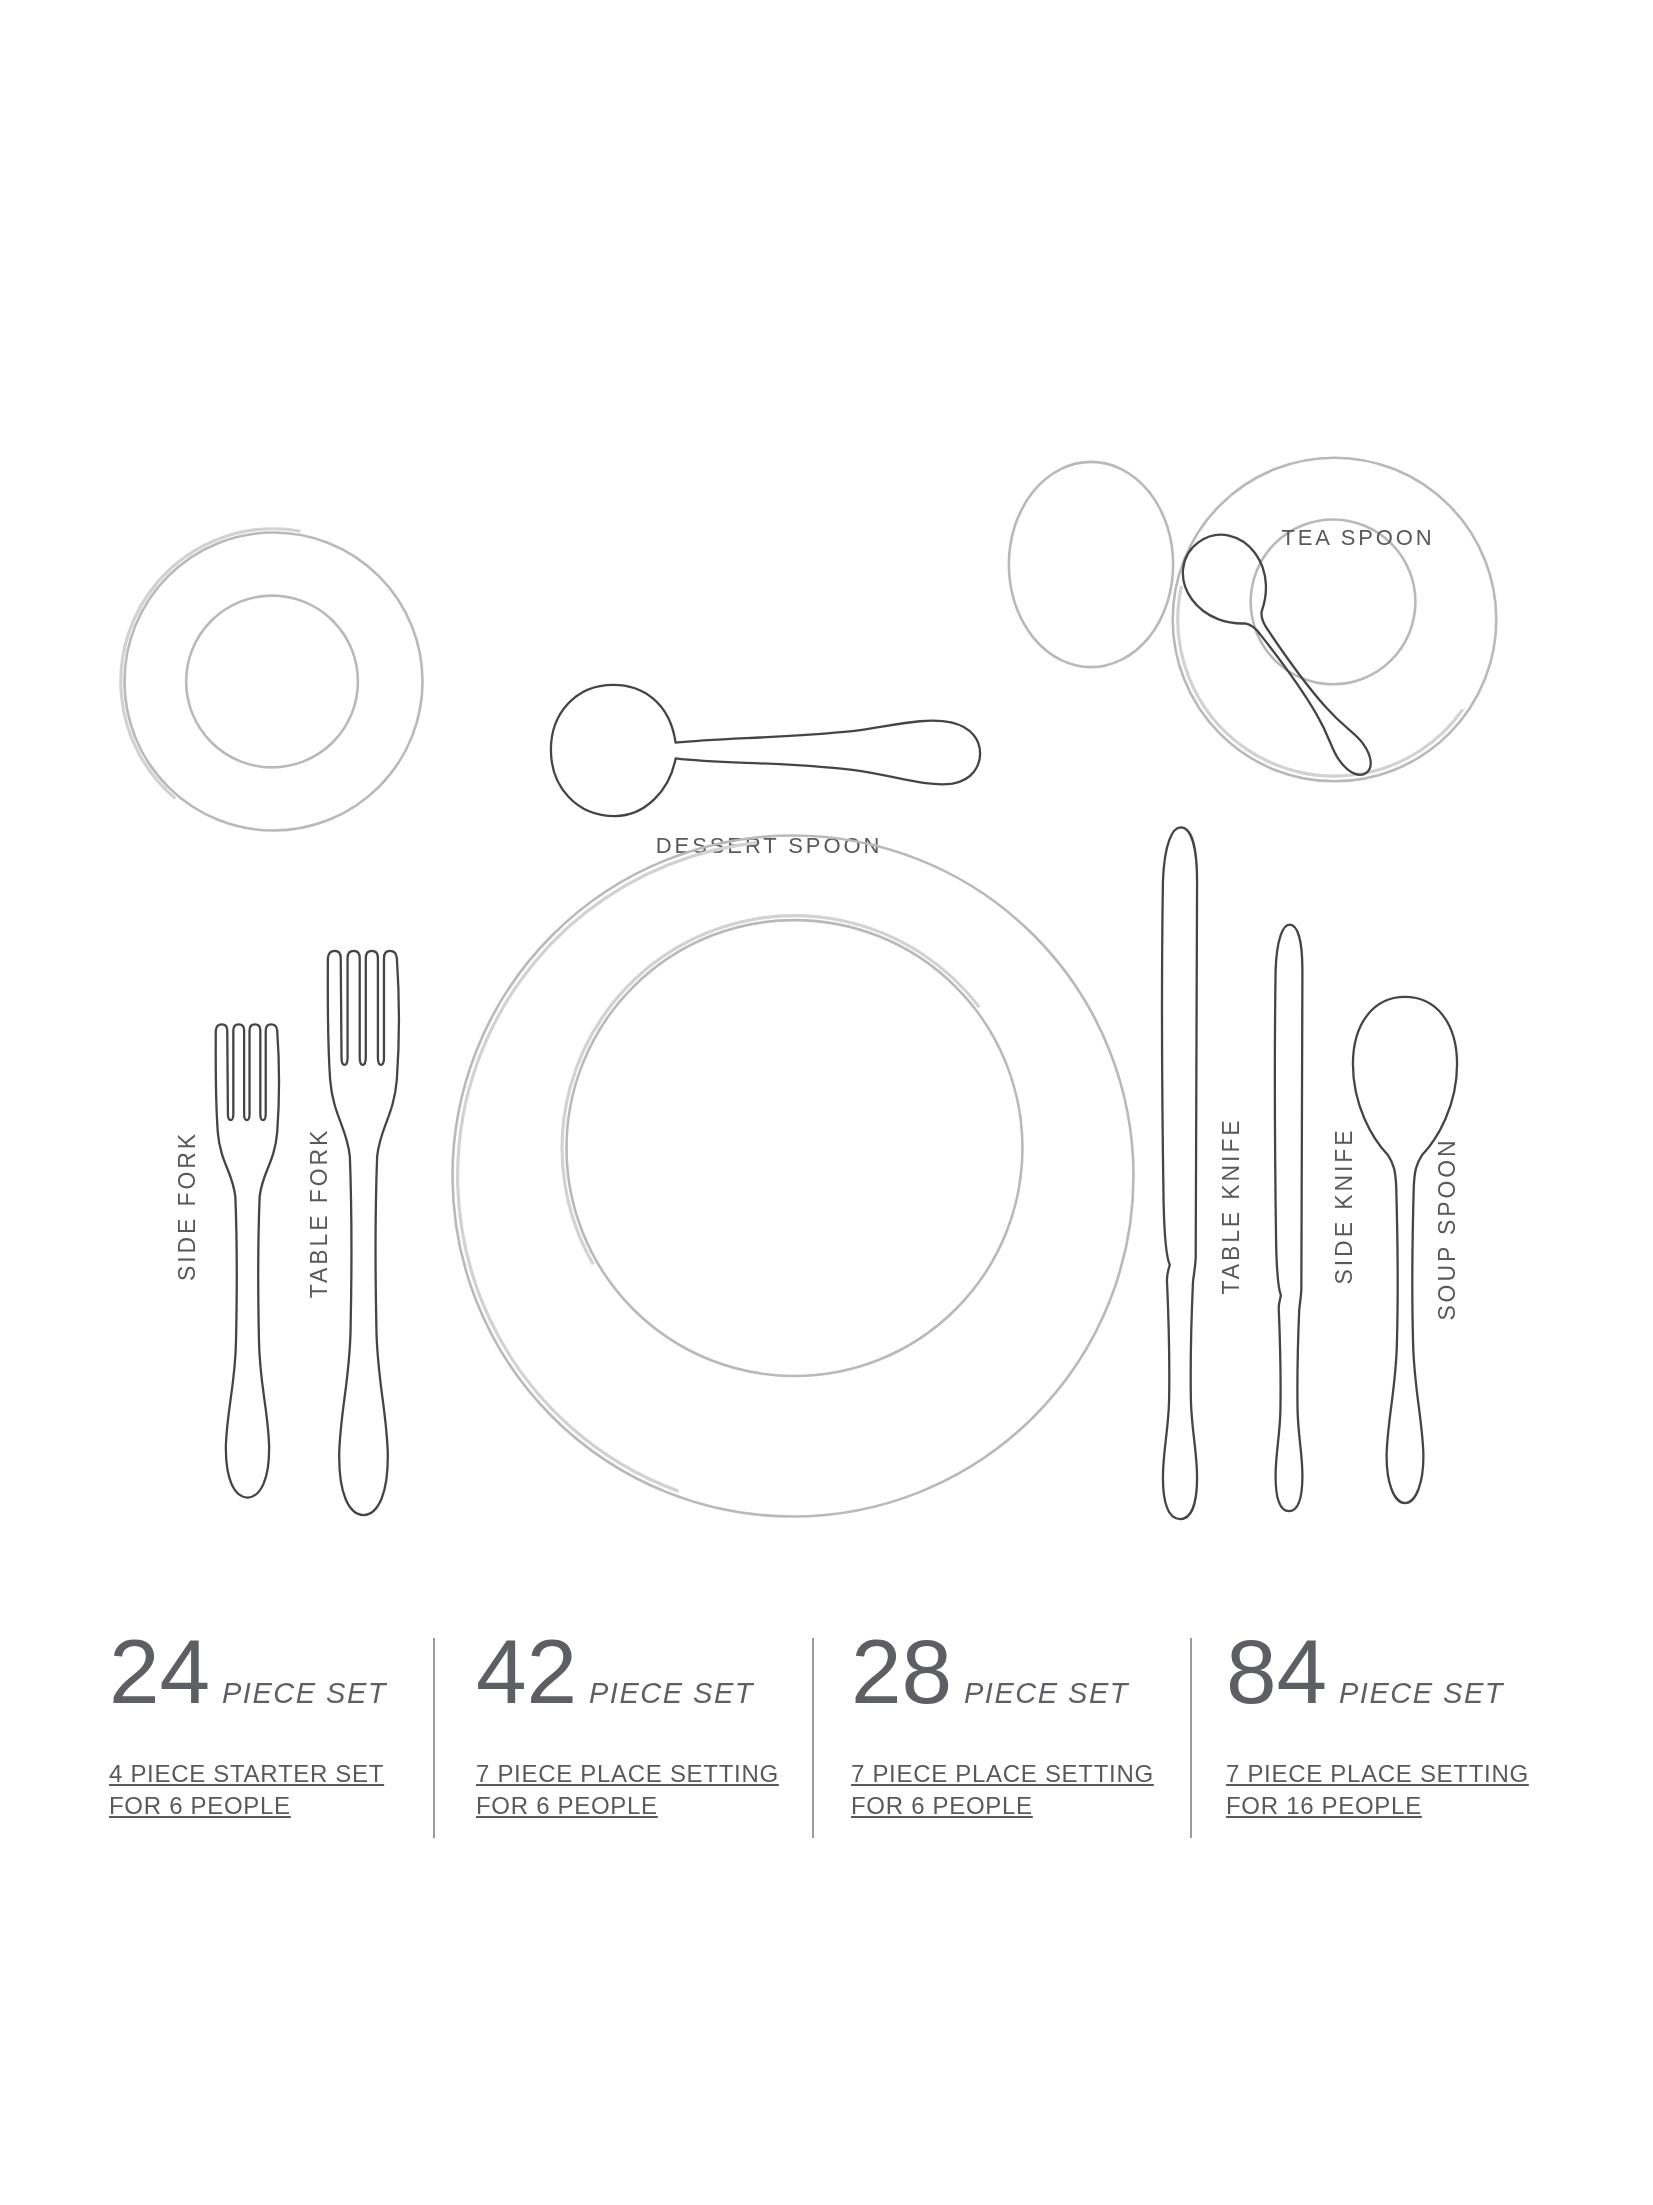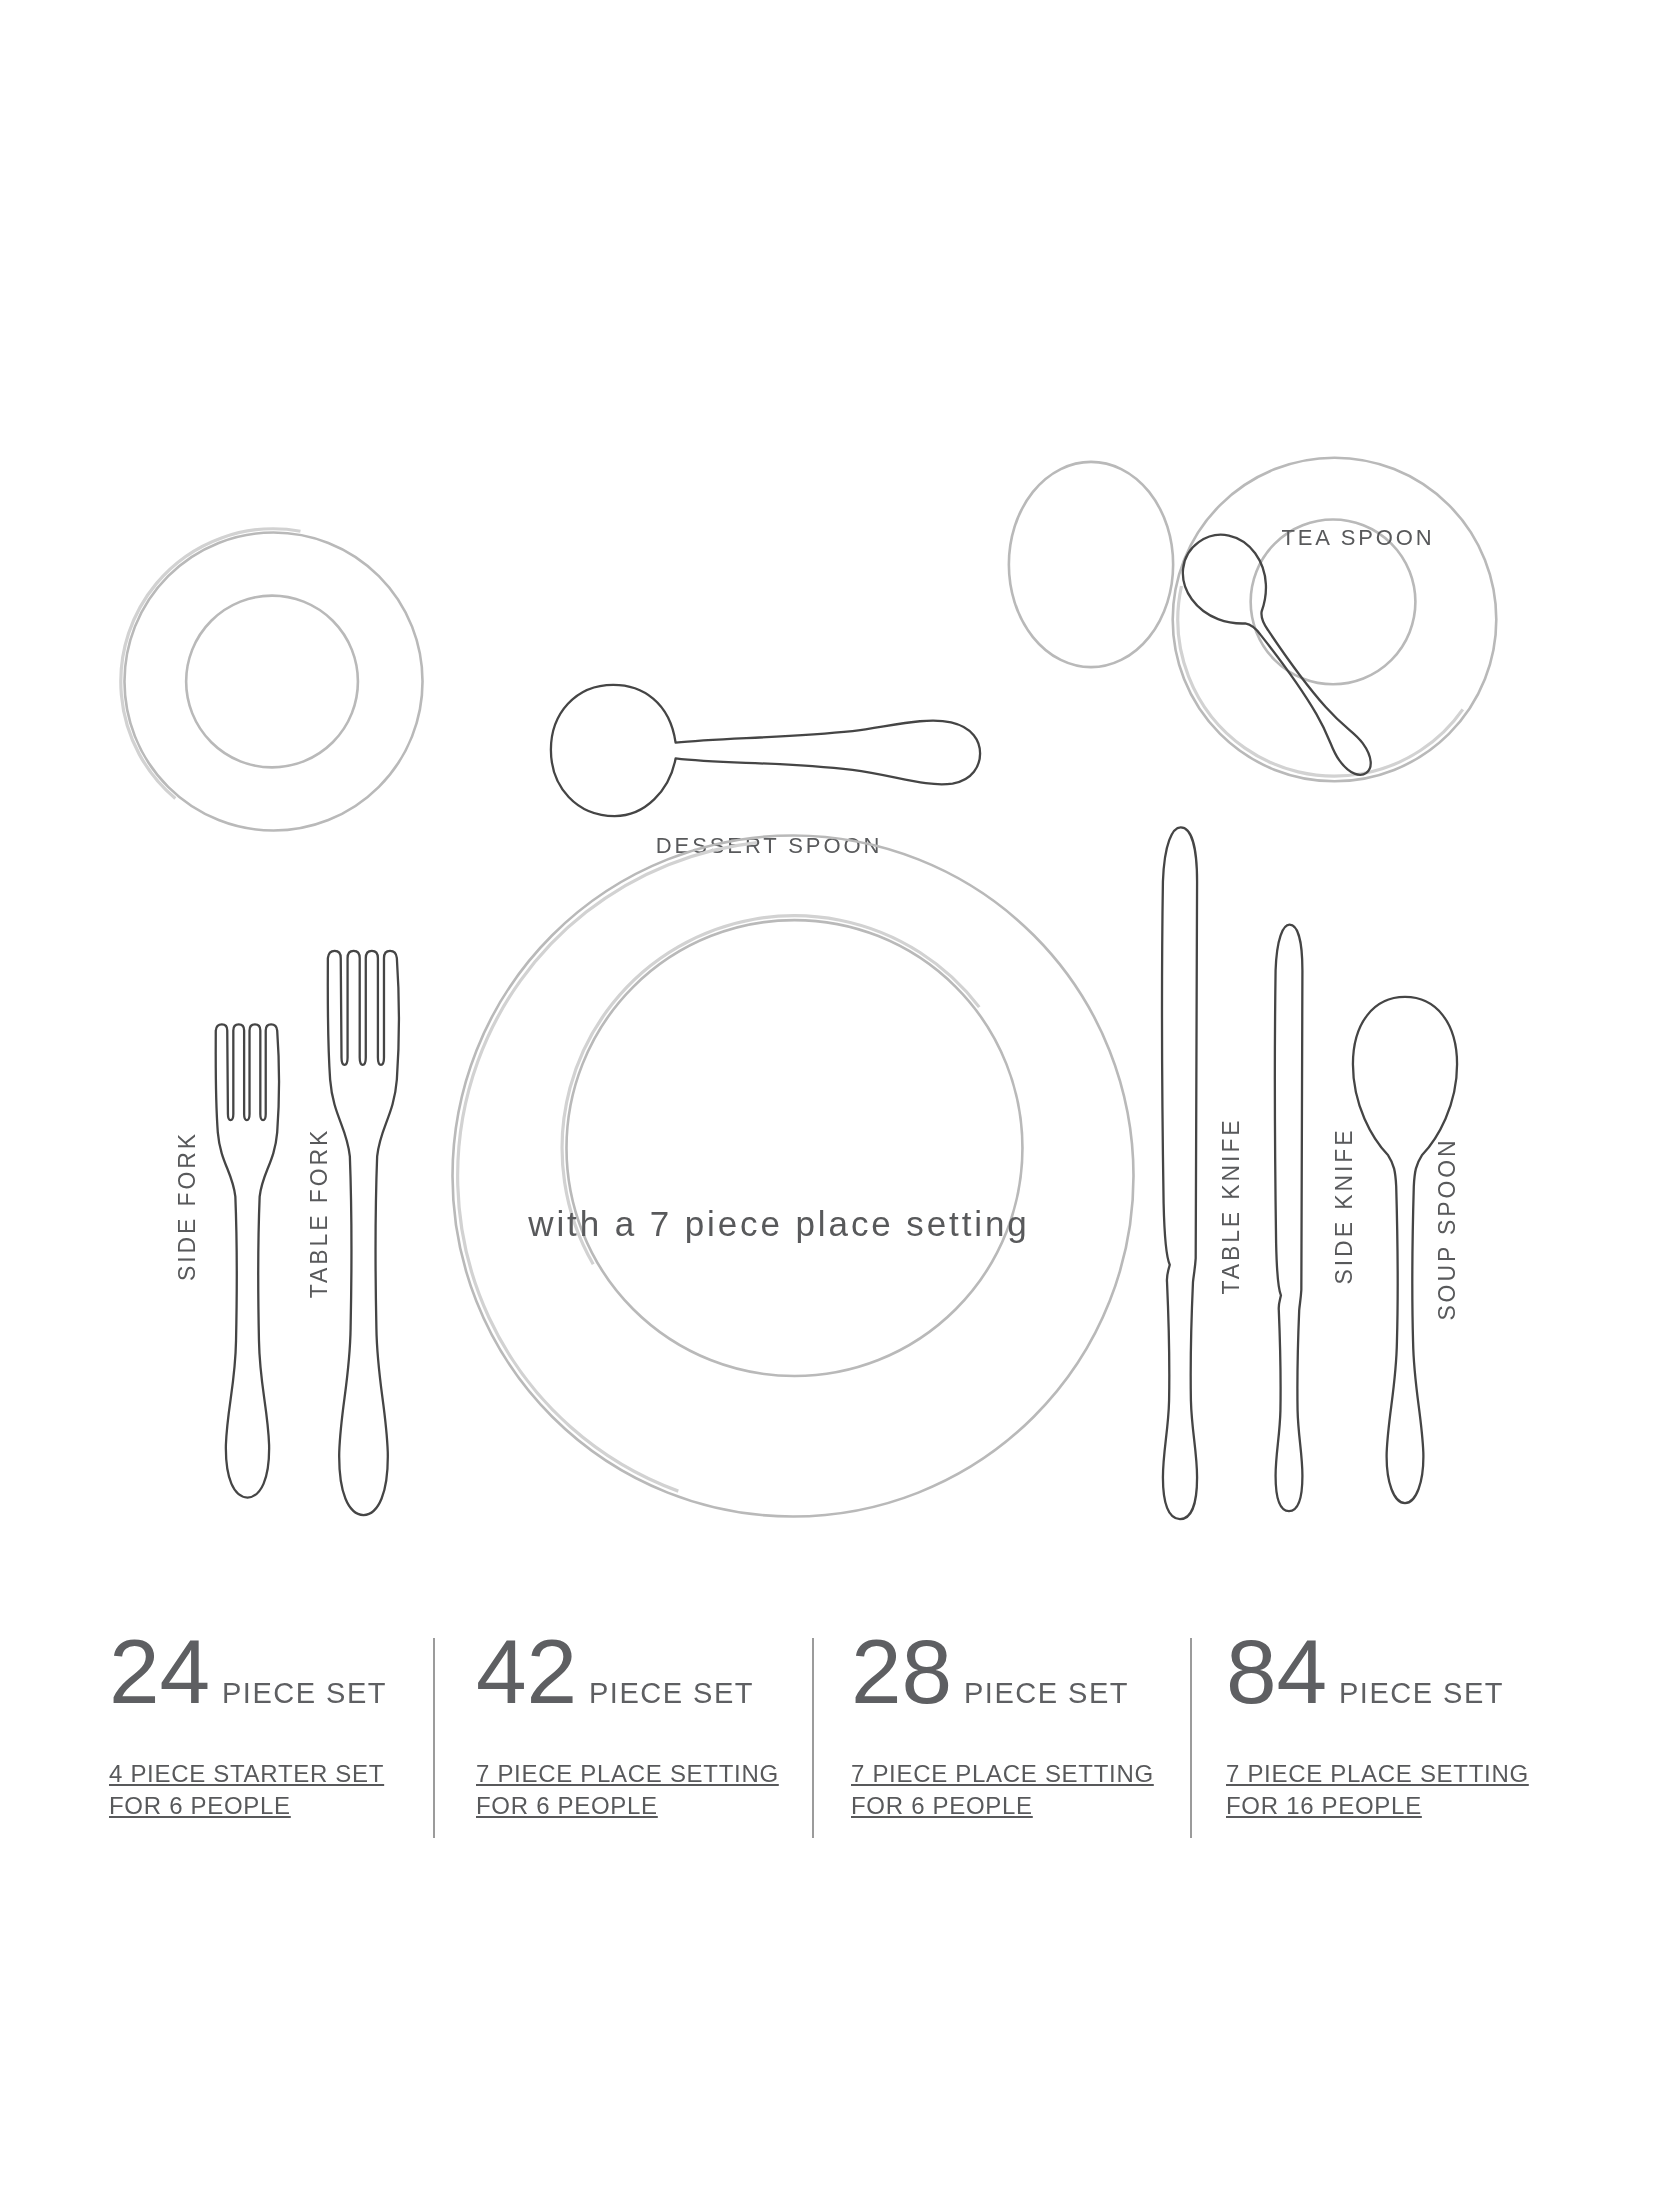--- a/index.html
+++ b/index.html
@@ -34,21 +34,21 @@
     position:absolute;left:426px;top:1082px;width:706px;text-align:center;
     font-size:46px;letter-spacing:6.6px;color:var(--ink-strong);line-height:1;white-space:nowrap;
   }
   .subtitle{
     position:absolute;left:426px;top:1206px;width:706px;text-align:center;
     font-size:35px;letter-spacing:2.9px;color:var(--ink);line-height:1;white-space:nowrap;
   }
   .set-col{position:absolute;top:1626px;width:338px;}
   .set-head{display:flex;align-items:baseline;line-height:1;}
   .set-count{font-size:91px;color:var(--ink-strong);letter-spacing:0;}
-  .set-label{font-size:29px;letter-spacing:1.5px;color:var(--ink-strong);margin-left:11.8px;}
+  .set-label{font-size:29px;letter-spacing:1.5px;color:var(--ink-strong);margin-left:11.8px;font-style:italic;}
   .set-desc{position:absolute;width:353px;font-size:24px;letter-spacing:0.7px;
             line-height:32px;color:var(--ink);white-space:nowrap;text-decoration:underline;}
   .divider{position:absolute;top:1638px;width:1.5px;height:200px;background:var(--divider);}
 </style>
 </head>
 <body>
 
 <div id="canvas">
 
   <svg class="abs" style="left:112px;top:520px;" width="323" height="323" viewBox="0 0 440 440">
@@ -98,21 +98,20 @@
       C 28,120 6,96 6,62
       C 6,30 28,4 60,4 Z"></path>
   </svg>
 
   <svg class="abs" style="left:440px;top:823px;" width="706" height="706" viewBox="0 0 960 960">
     <circle class="china" cx="480" cy="480" r="463"></circle>
     <circle class="china-lt" cx="480" cy="480" r="456" stroke-dasharray="900 2400" transform="rotate(110 480 480)"></circle>
     <circle class="china" cx="482" cy="442" r="310"></circle>
     <circle class="china-lt" cx="482" cy="442" r="316" stroke-dasharray="700 1600" transform="rotate(150 482 442)"></circle>
   </svg>
-  <div class="subtitle">with a 7 piece place setting</div>
 
   <div class="vlabel" style="left:187px;top:1206px;">SIDE FORK</div>
   <svg class="abs" style="left:207px;top:1022px;" width="81" height="478" viewBox="0 0 120 780" preserveAspectRatio="none">
     <path class="cut" d="M 13,14
       Q 14,4 22,4 Q 30,4 30,14 L 31,150
       Q 31,160 35,160 Q 39,160 39,150 L 39,14
       Q 39,4 47,4 Q 55,4 55,14 L 55,150
       Q 55,160 59,160 Q 63,160 63,150 L 63,14
       Q 63,4 71,4 Q 79,4 79,14 L 79,150
       Q 79,160 83,160 Q 87,160 87,150 L 87,14

